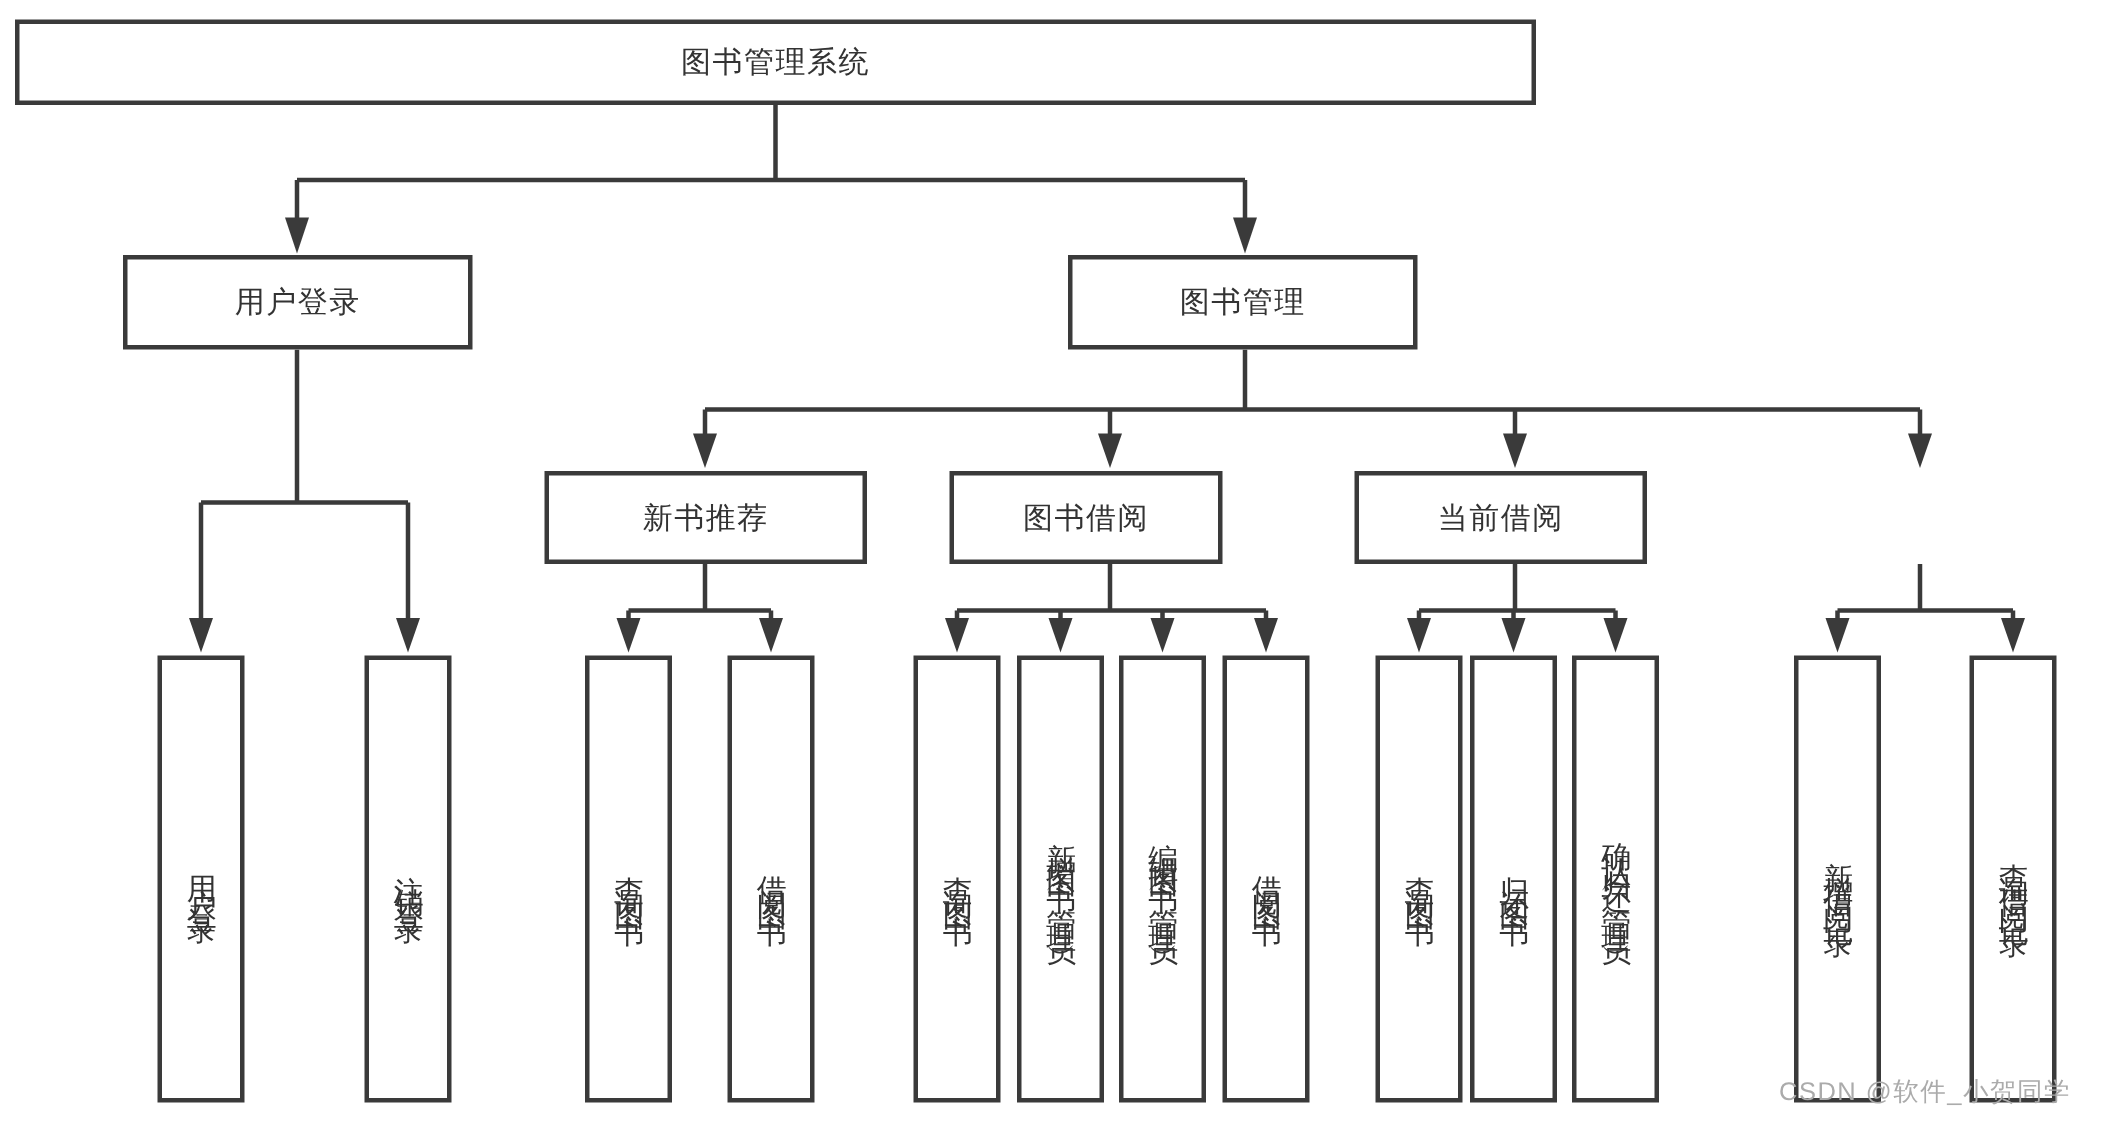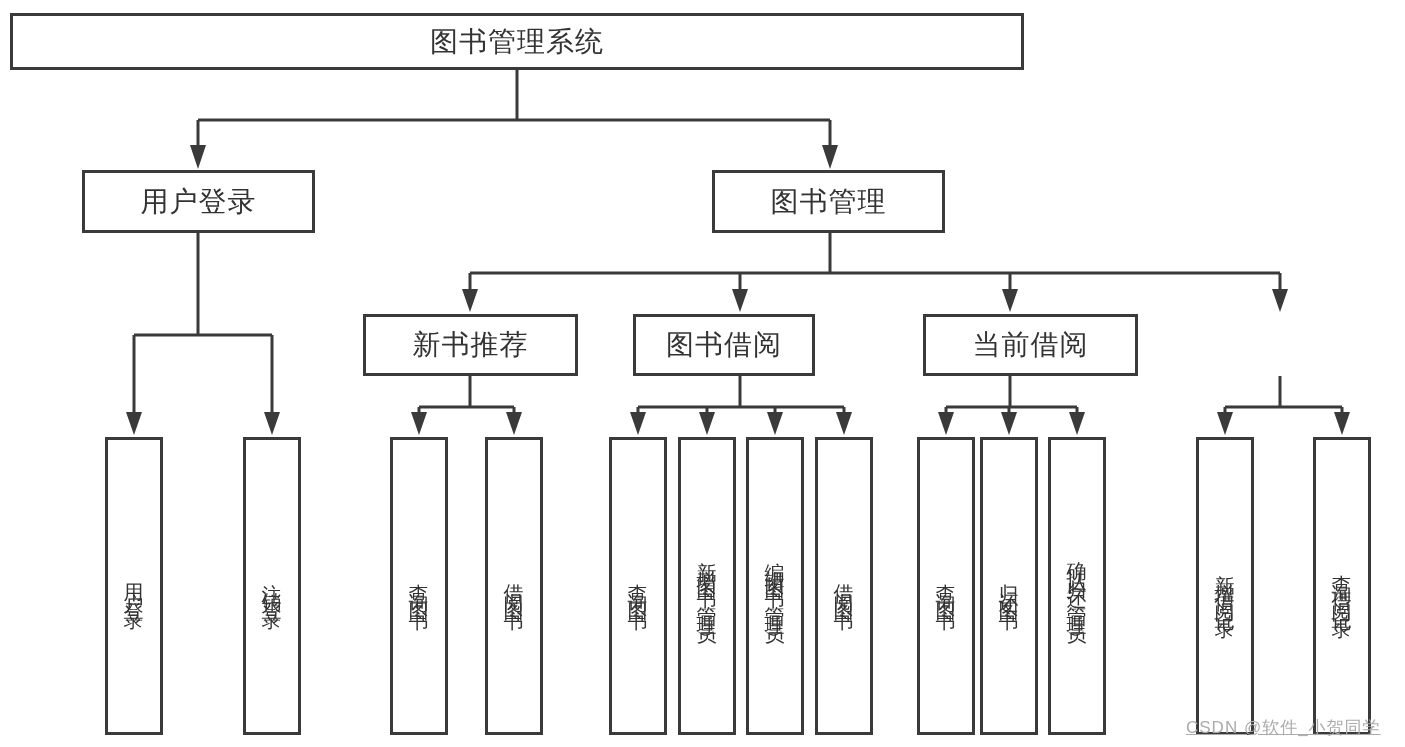--- a/index.html
+++ b/index.html
@@ -19,42 +19,41 @@
   .node {
     position: absolute;
     box-sizing: border-box;
     border: 3px solid #3a3a3a;
     background: #ffffff;
     display: flex;
     align-items: center;
     justify-content: center;
   }
   .node .lbl {
-    font-size: 28px;
+    font-size: 20px;
     color: #333333;
     letter-spacing: 1px;
     white-space: nowrap;
   }
   .node.v .lbl {
     writing-mode: vertical-rl;
     font-size: 20px;
     letter-spacing: 9px;
     line-height: 1;
     white-space: nowrap;
   }
   .watermark {
     position: absolute;
     left: 1186px;
     top: 716px;
     font-size: 17px;
     color: #ababab;
     letter-spacing: 1px;
     white-space: nowrap;
     z-index: 5;
-    text-decoration: underline;
   }
 </style>
 </head>
 <body>
 
 <div class="stage">
 
   <svg class="connectors" width="1405" height="747" viewBox="0 0 1405 747" aria-hidden="true">
     <g stroke="#3a3a3a" stroke-width="3" fill="none">
 
@@ -105,21 +104,21 @@
   <div class="node" style="left:712px;top:170px;width:233px;height:63px">
     <span class="lbl">图书管理</span>
   </div>
 
   <div class="node" style="left:363px;top:314px;width:215px;height:62px">
     <span class="lbl">新书推荐</span>
   </div>
   <div class="node" style="left:633px;top:314px;width:182px;height:62px">
     <span class="lbl">图书借阅</span>
   </div>
-  <div class="node" style="left:923px;top:314px;width:215px;height:62px">
+  <div class="node" style="left:903px;top:314px;width:195px;height:62px">
     <span class="lbl">当前借阅</span>
   </div>
 
   <div class="node v" style="left:105px;top:437px;width:58px;height:298px">
     <span class="lbl">用户登录</span>
   </div>
   <div class="node v" style="left:243px;top:437px;width:58px;height:298px">
     <span class="lbl">注销登录</span>
   </div>
 

